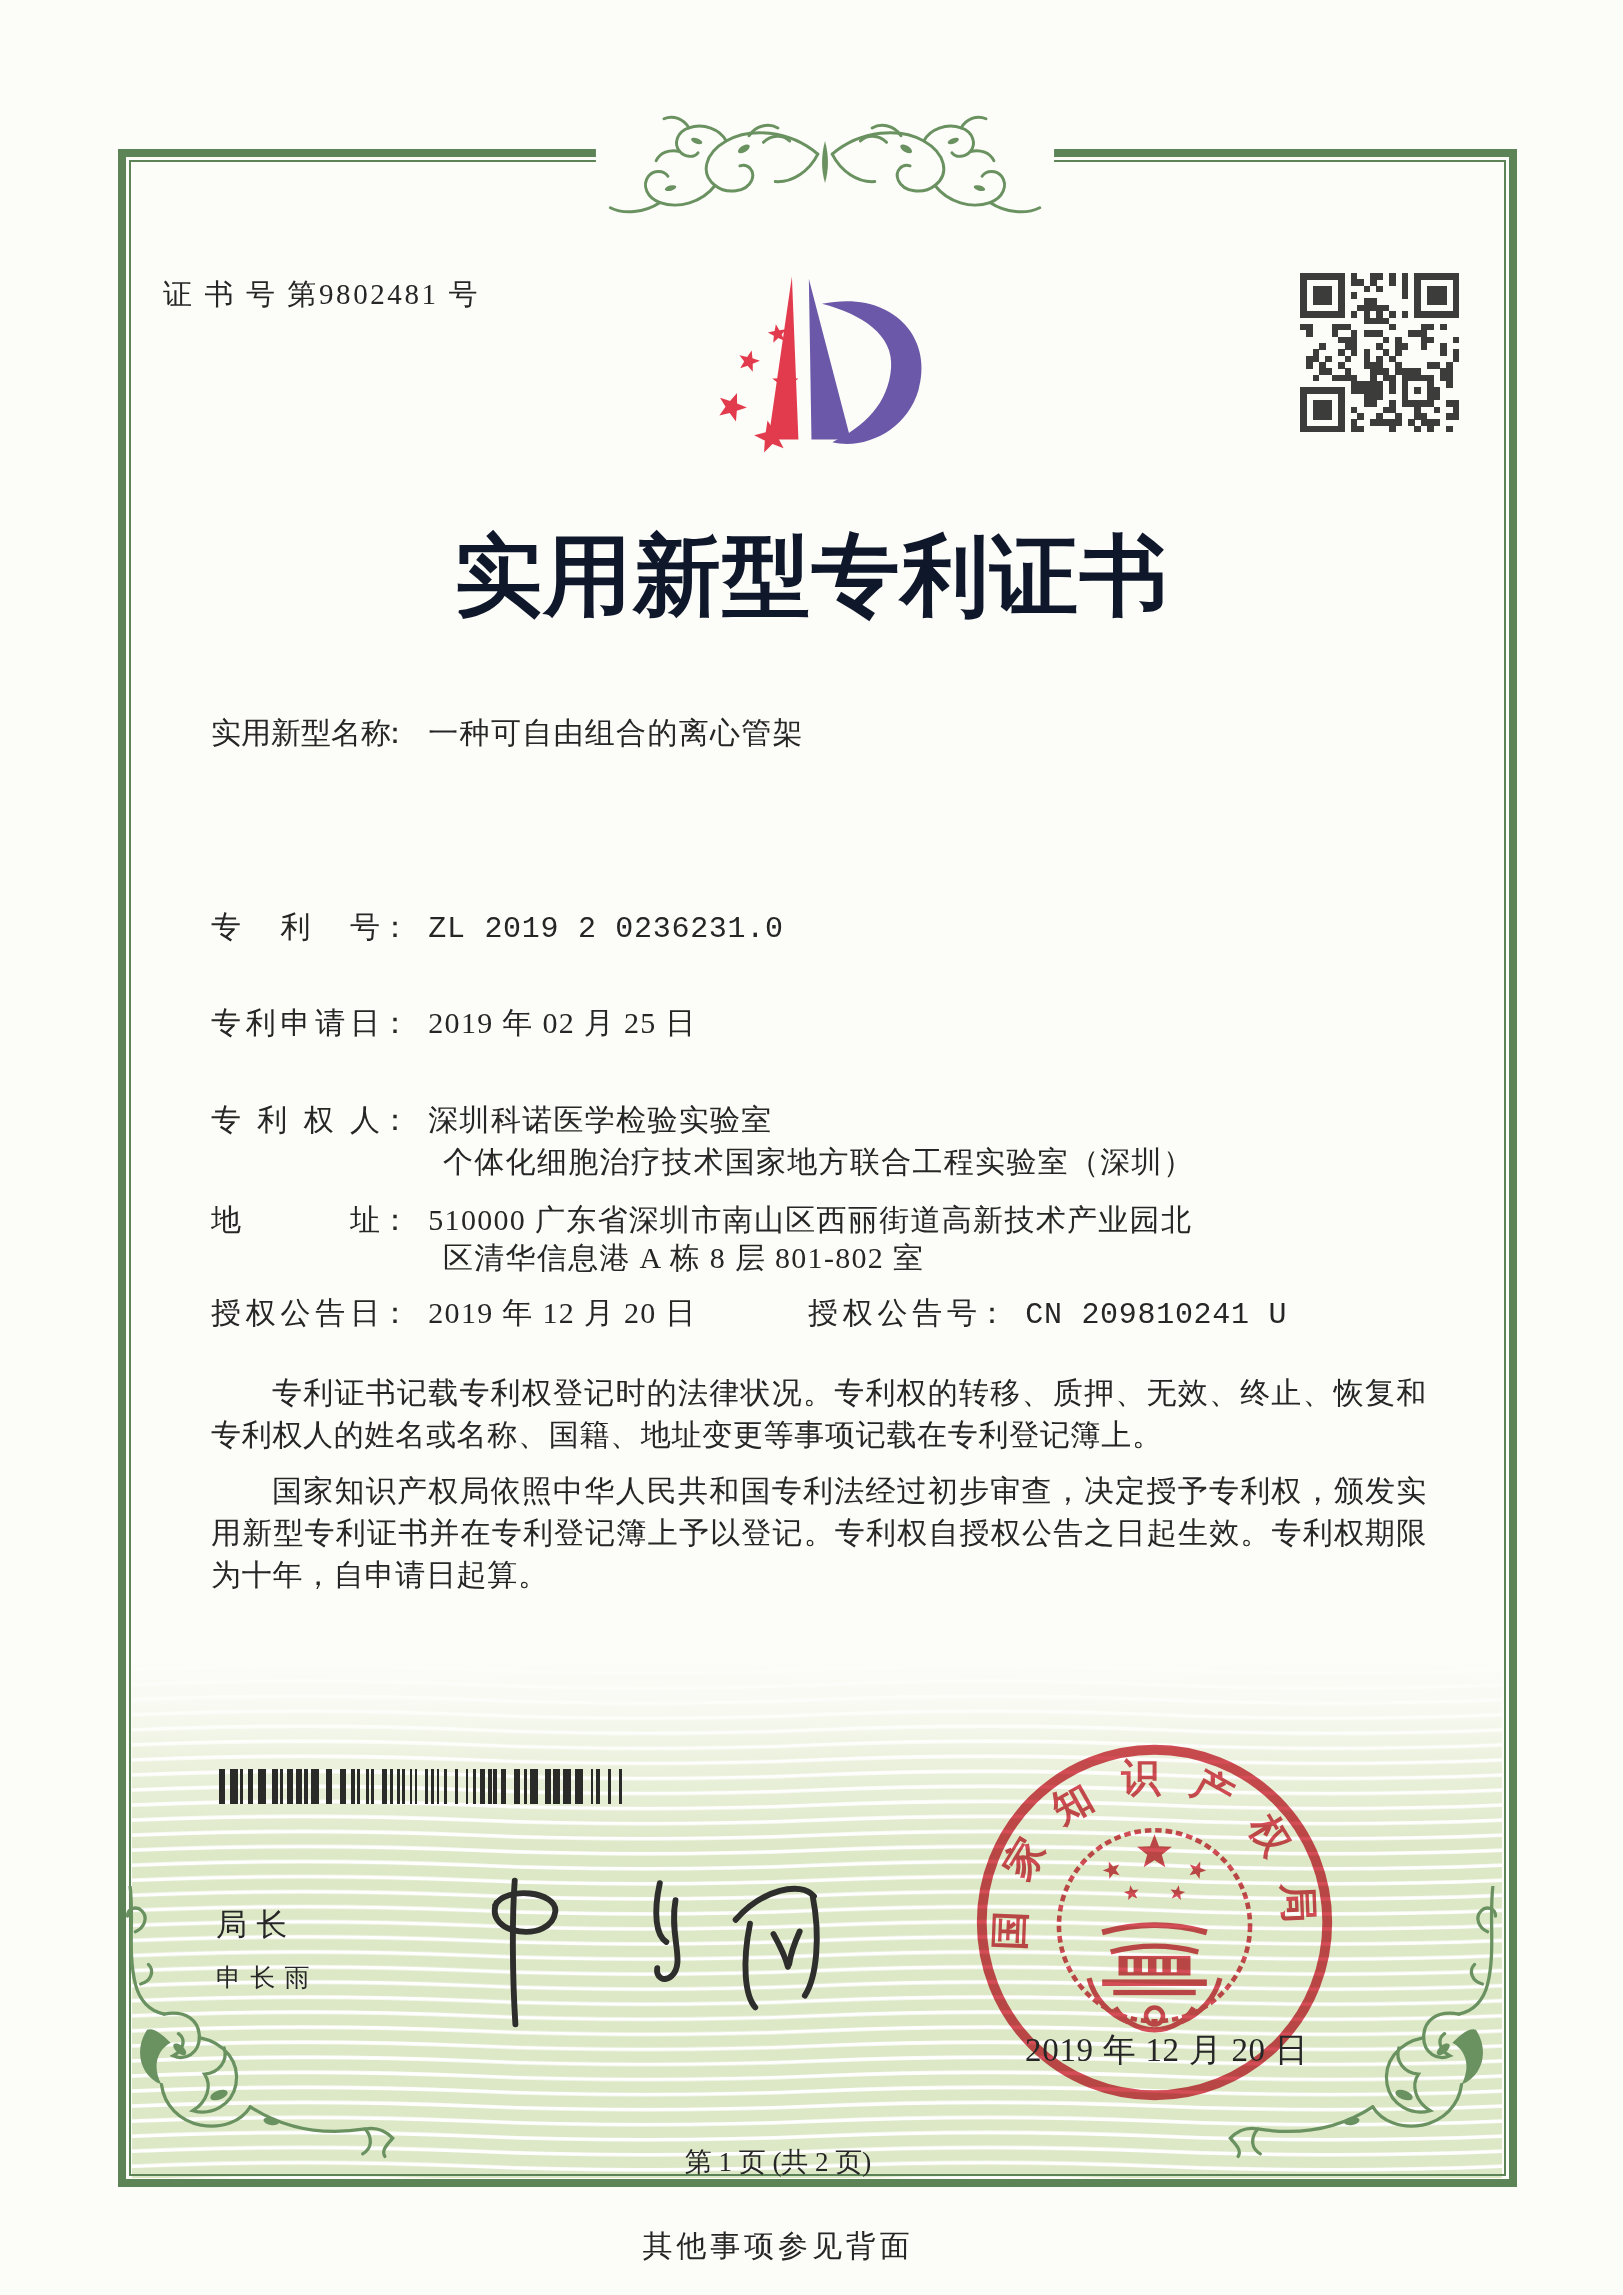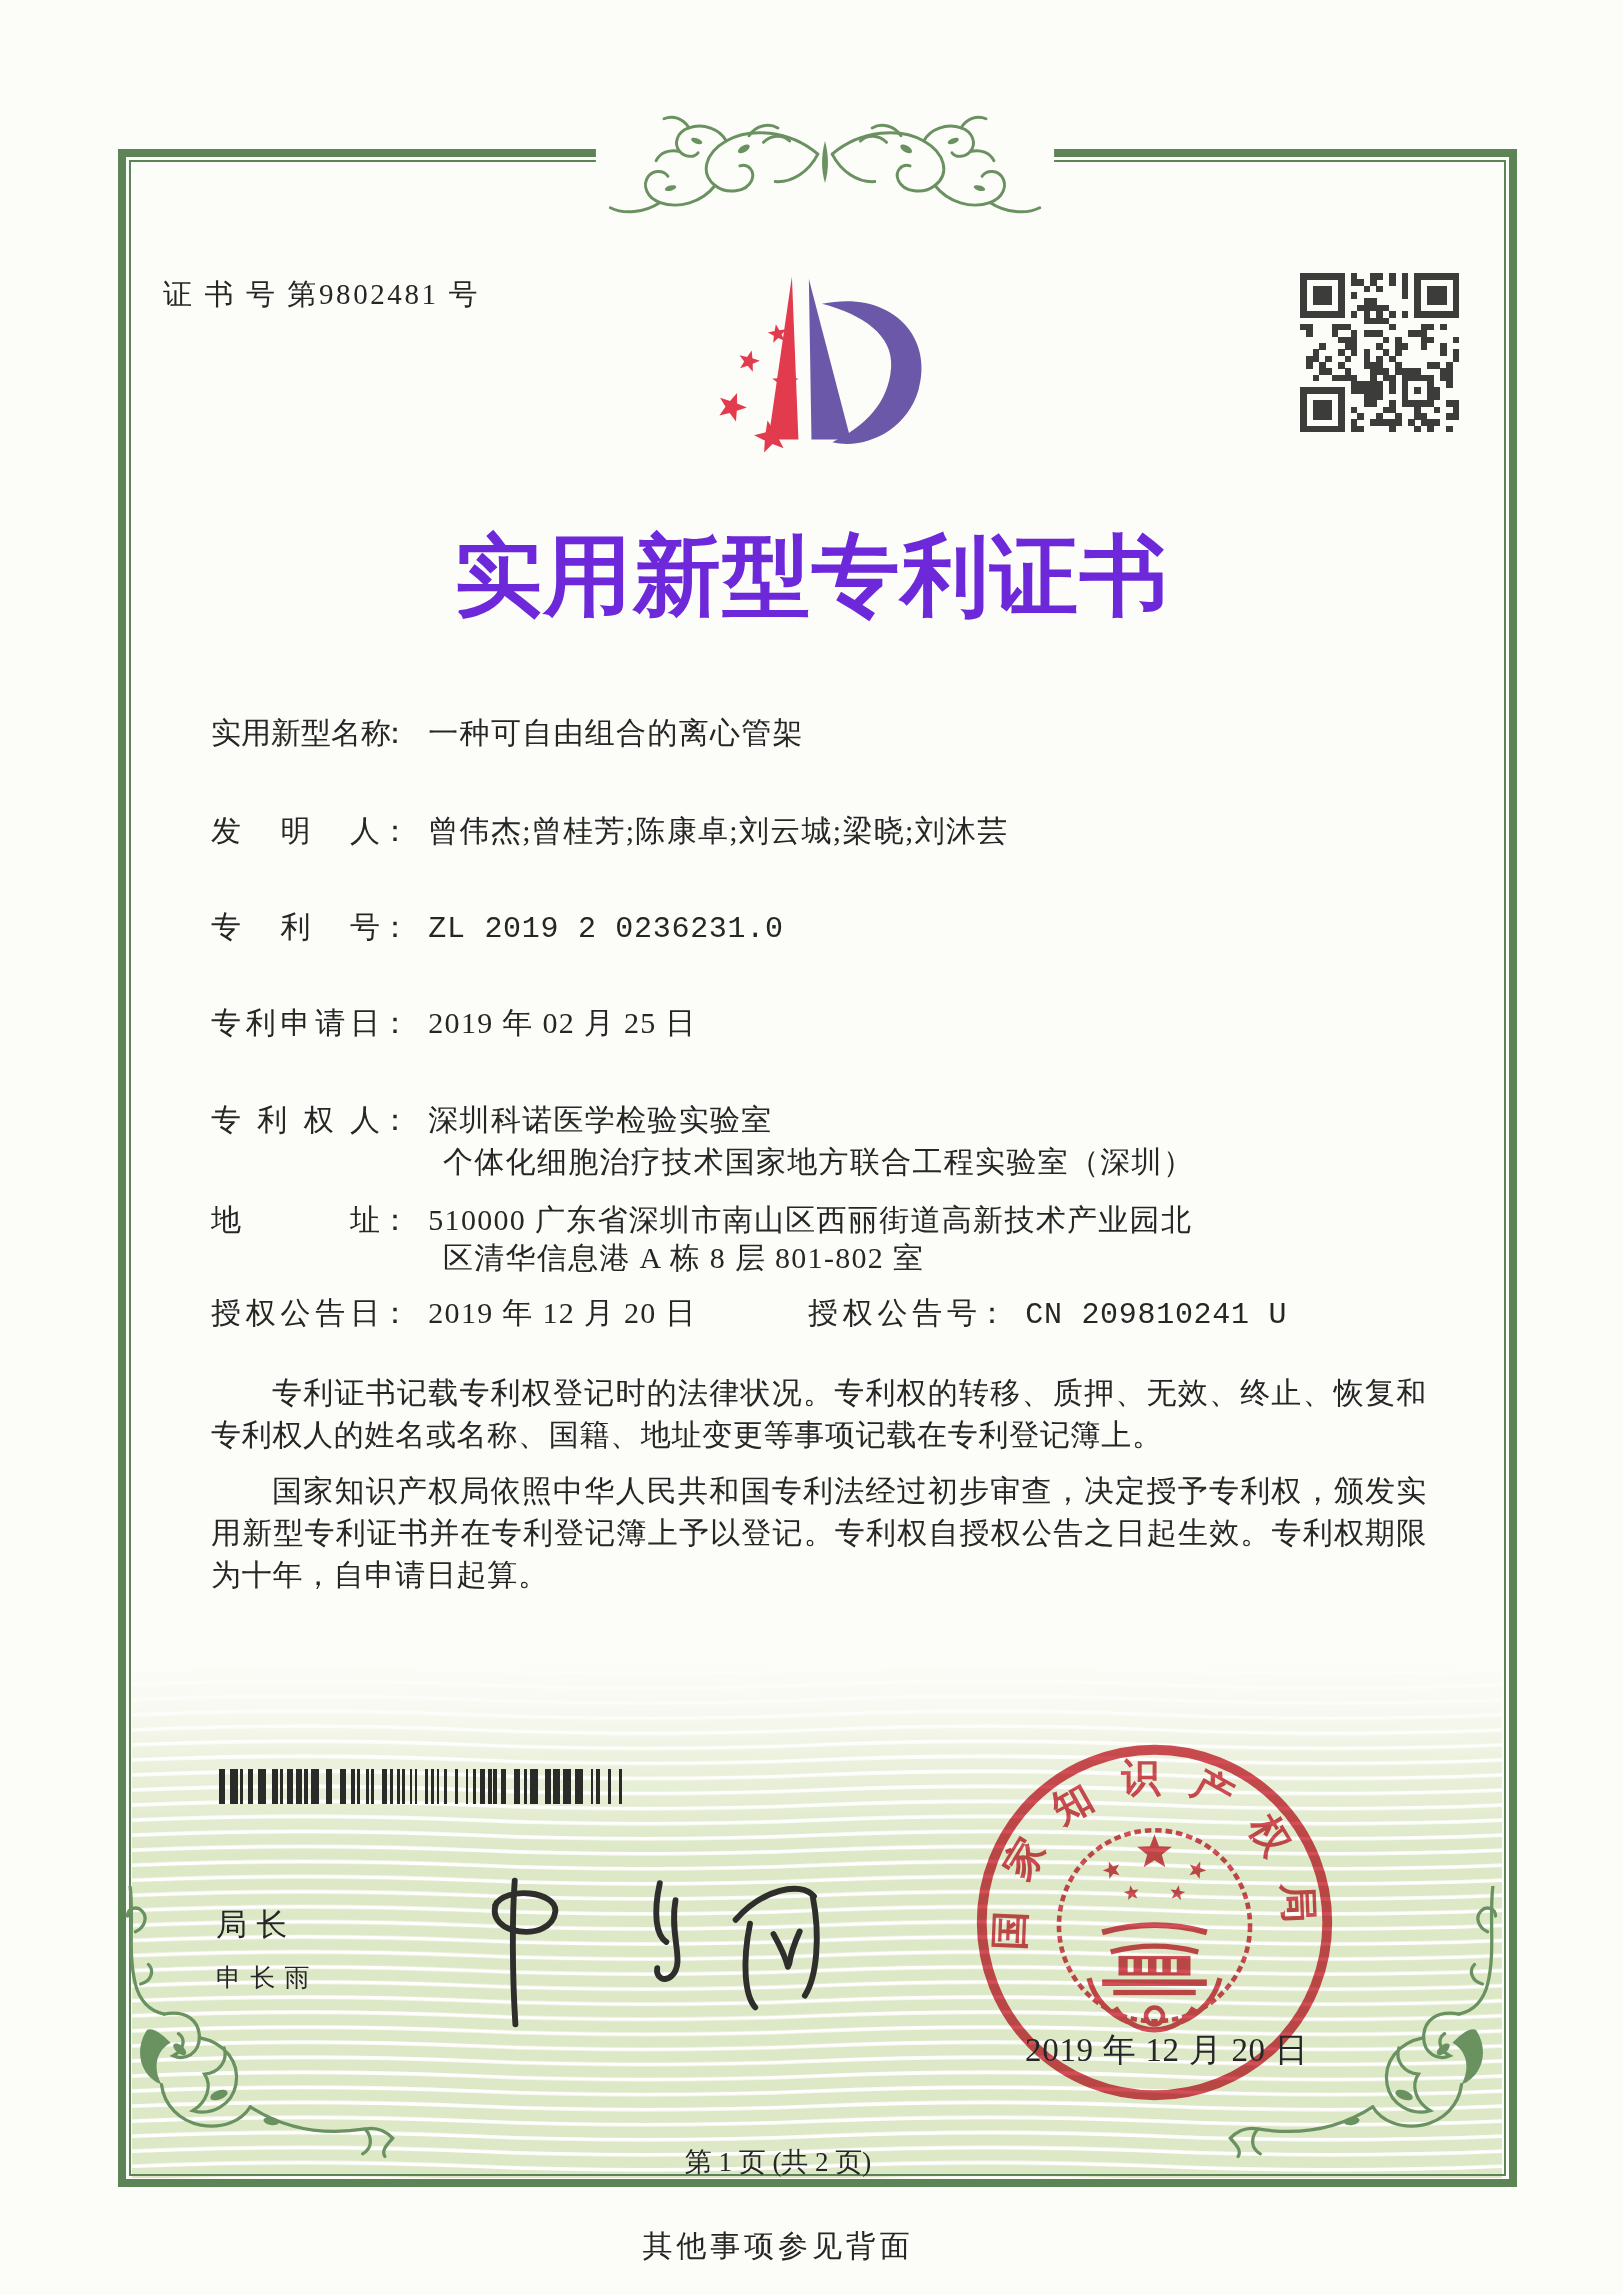--- a/index.html
+++ b/index.html
@@ -13,21 +13,21 @@
   
   .waves{left:132px;top:1661px;width:1370px;height:517px;z-index:0;}
   .waves-fade{left:132px;top:1661px;width:1370px;height:517px;z-index:0;
     background:linear-gradient(180deg,#fcfcf8 0%,rgba(252,252,248,.88) 9%,
                rgba(252,252,248,.45) 20%,rgba(252,252,248,0) 38%);}
   
   .cert-no{left:163px;top:275px;font-size:29px;letter-spacing:2.6px;z-index:3;}
   .logo{left:694px;top:262px;z-index:3;}
   .qr{left:1300px;top:273px;width:159px;height:159px;z-index:3;}
   .title{left:50%;top:517px;transform:translateX(-50%);font-size:88px;font-weight:bold;
-         letter-spacing:1.3px;white-space:nowrap;color:#6d28d9;z-index:3;}
+         letter-spacing:1.3px;white-space:nowrap;color:#0f172a;z-index:3;}
   
   .frow{position:absolute;left:211px;font-size:30px;white-space:nowrap;z-index:3;}
   .flabel{display:inline-block;width:169px;text-align:justify;text-align-last:justify;}
   .fcolon{display:inline-block;}
   .fvalue{margin-left:18.3px;letter-spacing:1.3px;}
   .mono{font-family:"Liberation Mono","DejaVu Sans Mono",monospace;letter-spacing:0.7px;}
   .cont{position:absolute;left:443px;font-size:30px;letter-spacing:1.3px;white-space:nowrap;z-index:3;}
   
   .paras{left:211px;top:1372px;width:1216px;font-size:30px;line-height:42px;
          text-align:justify;letter-spacing:0.7px;z-index:3;}
@@ -424,23 +424,20 @@
       <rect x="18" y="24" width="1.04" height="1.04"></rect>
       <rect x="20" y="24" width="1.04" height="1.04"></rect>
       <rect x="23" y="24" width="1.04" height="1.04"></rect>
     </svg>
 
   <div class="abs title">实用新型专利证书</div>
 
   <div class="frow" style="top:713px">
     <span class="flabel">实用新型名称</span><span class="fcolon">：</span><span class="fvalue">一种可自由组合的离心管架</span>
   </div>
-  <div class="frow" style="top:811px">
-    <span class="flabel">发明人</span><span class="fcolon">：</span><span class="fvalue">曾伟杰;曾桂芳;陈康卓;刘云城;梁晓;刘沐芸</span>
-  </div>
   <div class="frow" style="top:907px">
     <span class="flabel">专利号</span><span class="fcolon">：</span><span class="fvalue mono">ZL 2019 2 0236231.0</span>
   </div>
   <div class="frow" style="top:1003px">
     <span class="flabel">专利申请日</span><span class="fcolon">：</span><span class="fvalue">2019 年 02 月 25 日</span>
   </div>
   <div class="frow" style="top:1100px">
     <span class="flabel">专利权人</span><span class="fcolon">：</span><span class="fvalue">深圳科诺医学检验实验室</span>
   </div>
   <div class="cont" style="top:1142px">个体化细胞治疗技术国家地方联合工程实验室（深圳）</div>

